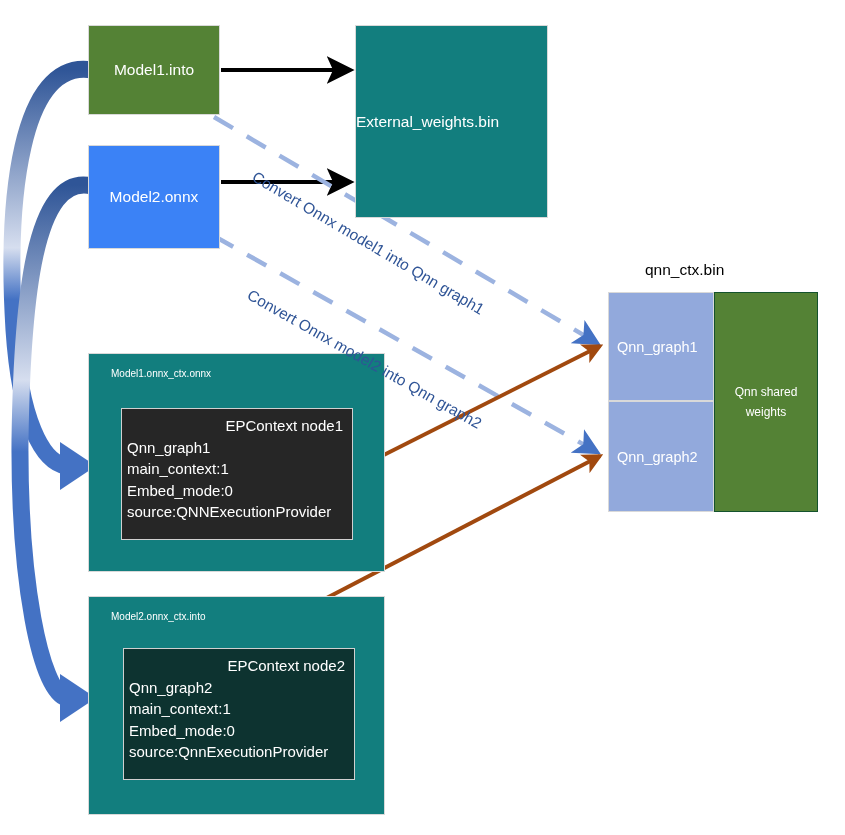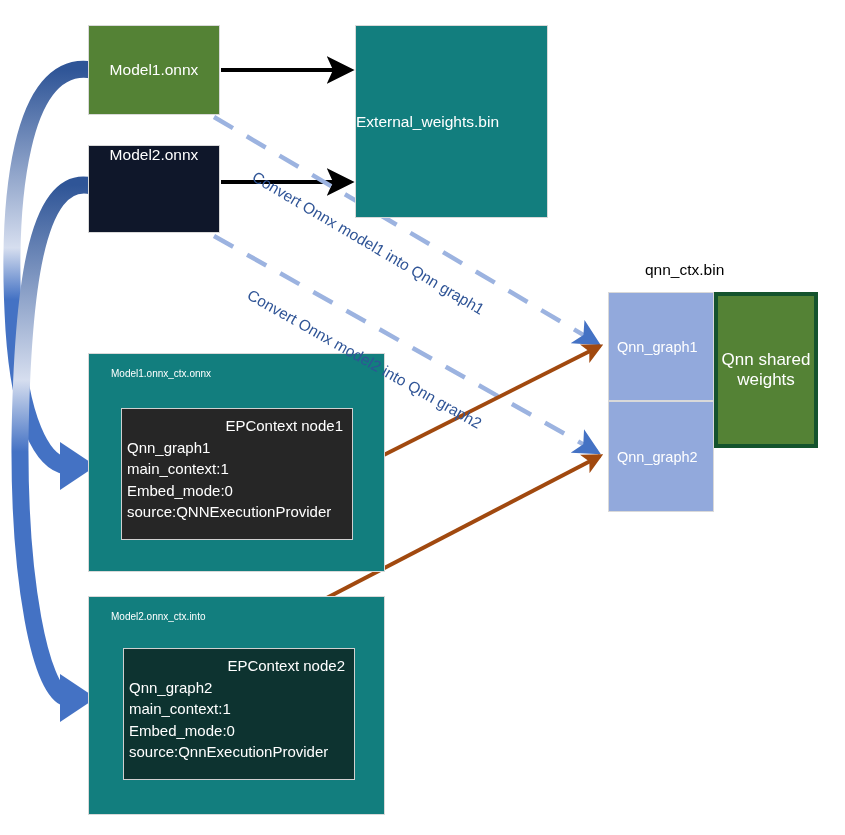--- a/index.html
+++ b/index.html
@@ -27,24 +27,24 @@
 
   
   #model1-box {
     left: 88px; top: 25px; width: 132px; height: 90px;
     background: #548235;
     border: 1px solid #d9d9d9;
     align-items: center; justify-content: center;
     font-size: 15.5px;
   }
   #model2-box {
-    left: 88px; top: 145px; width: 132px; height: 88px;
-    background: #0f172a;
-    border: 1px solid #d9d9d9;
-    align-items: flex-start; justify-content: center;
+    left: 88px; top: 145px; width: 132px; height: 104px;
+    background: #3b82f6;
+    border: 1px solid #d9d9d9;
+    align-items: center; justify-content: center;
     font-size: 15.5px;
   }
 
   
   #external-weights-box {
     left: 355px; top: 25px; width: 193px; height: 193px;
     background: #127e7e;
     border: 1px solid #d9d9d9;
     align-items: center; justify-content: flex-start;
     font-size: 15.5px;
@@ -114,25 +114,25 @@
     padding-left: 8px;
   }
   #qnn-graph2-box {
     left: 608px; top: 401px; width: 106px; height: 111px;
     background: #92a9dc;
     border: 1px solid #d9d9d9;
     align-items: center; font-size: 14.5px;
     padding-left: 8px;
   }
   #qnn-shared-weights-box {
-    left: 714px; top: 292px; width: 104px; height: 156px;
+    left: 714px; top: 292px; width: 104px; height: 220px;
     background: #548235;
-    border: 4px solid #14532d;
+    border: 1px solid #14532d;
     align-items: center; justify-content: center;
-    text-align: center; font-size: 17px; line-height: 20px;
+    text-align: center; font-size: 12px; line-height: 20px;
   }
 
   #overlay {
     position: absolute;
     left: 0; top: 0;
     width: 845px; height: 835px;
     pointer-events: none;
   }
   .dash-label {
     position: absolute;
@@ -193,21 +193,21 @@
     <g>
       <line x1="214" y1="236" x2="597" y2="452" stroke="#9CB3E0" stroke-width="4.5" stroke-dasharray="22 16" marker-end="url(#bluesm-head)"></line>
     </g>
 
     <line x1="354" y1="470" x2="600" y2="346" stroke="#A1490F" stroke-width="4" marker-end="url(#brown-head)"></line>
 
     <line x1="236" y1="645" x2="600" y2="456" stroke="#A1490F" stroke-width="4" marker-end="url(#brown-head)"></line>
   </svg>
 
   <div class="box" id="model1-box">
-    <span class="box-label">Model1.onnx</span>
+    <span class="box-label">Model1.into</span>
   </div>
 
   <div class="box" id="model2-box">
     <span class="box-label">Model2.onnx</span>
   </div>
 
   <div class="box" id="external-weights-box">
     <span class="box-label">External_weights.bin</span>
   </div>
 

